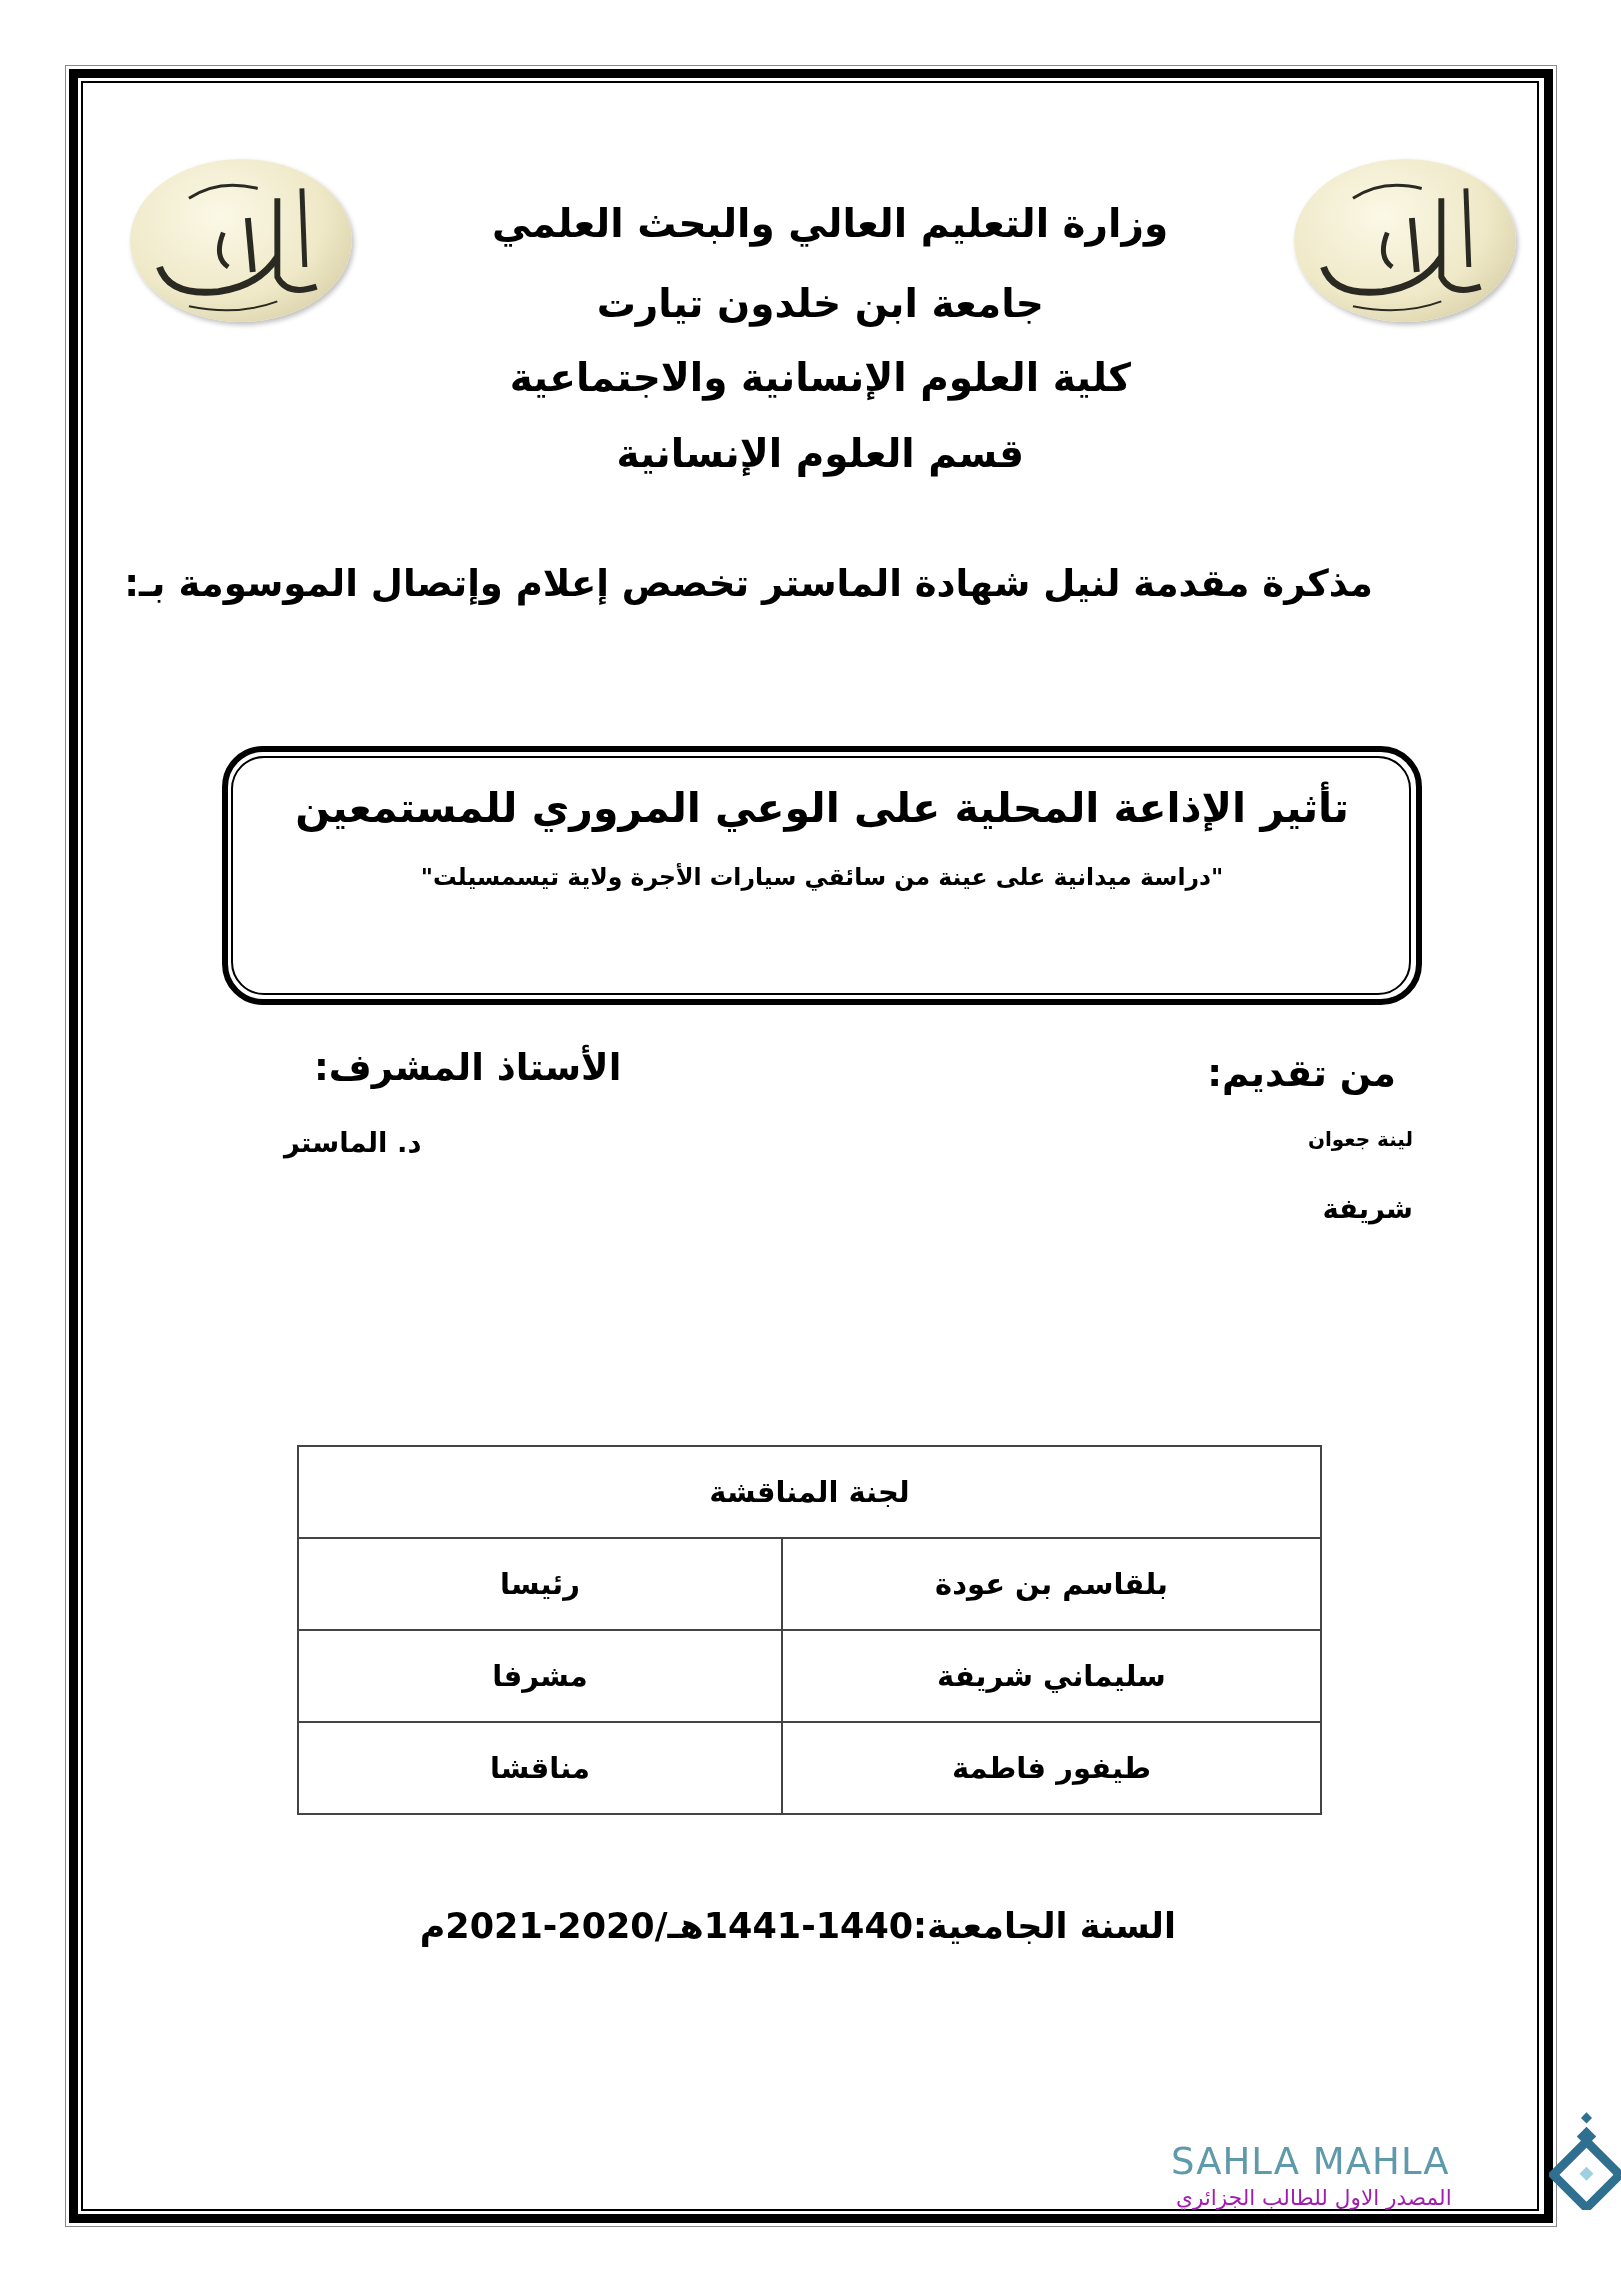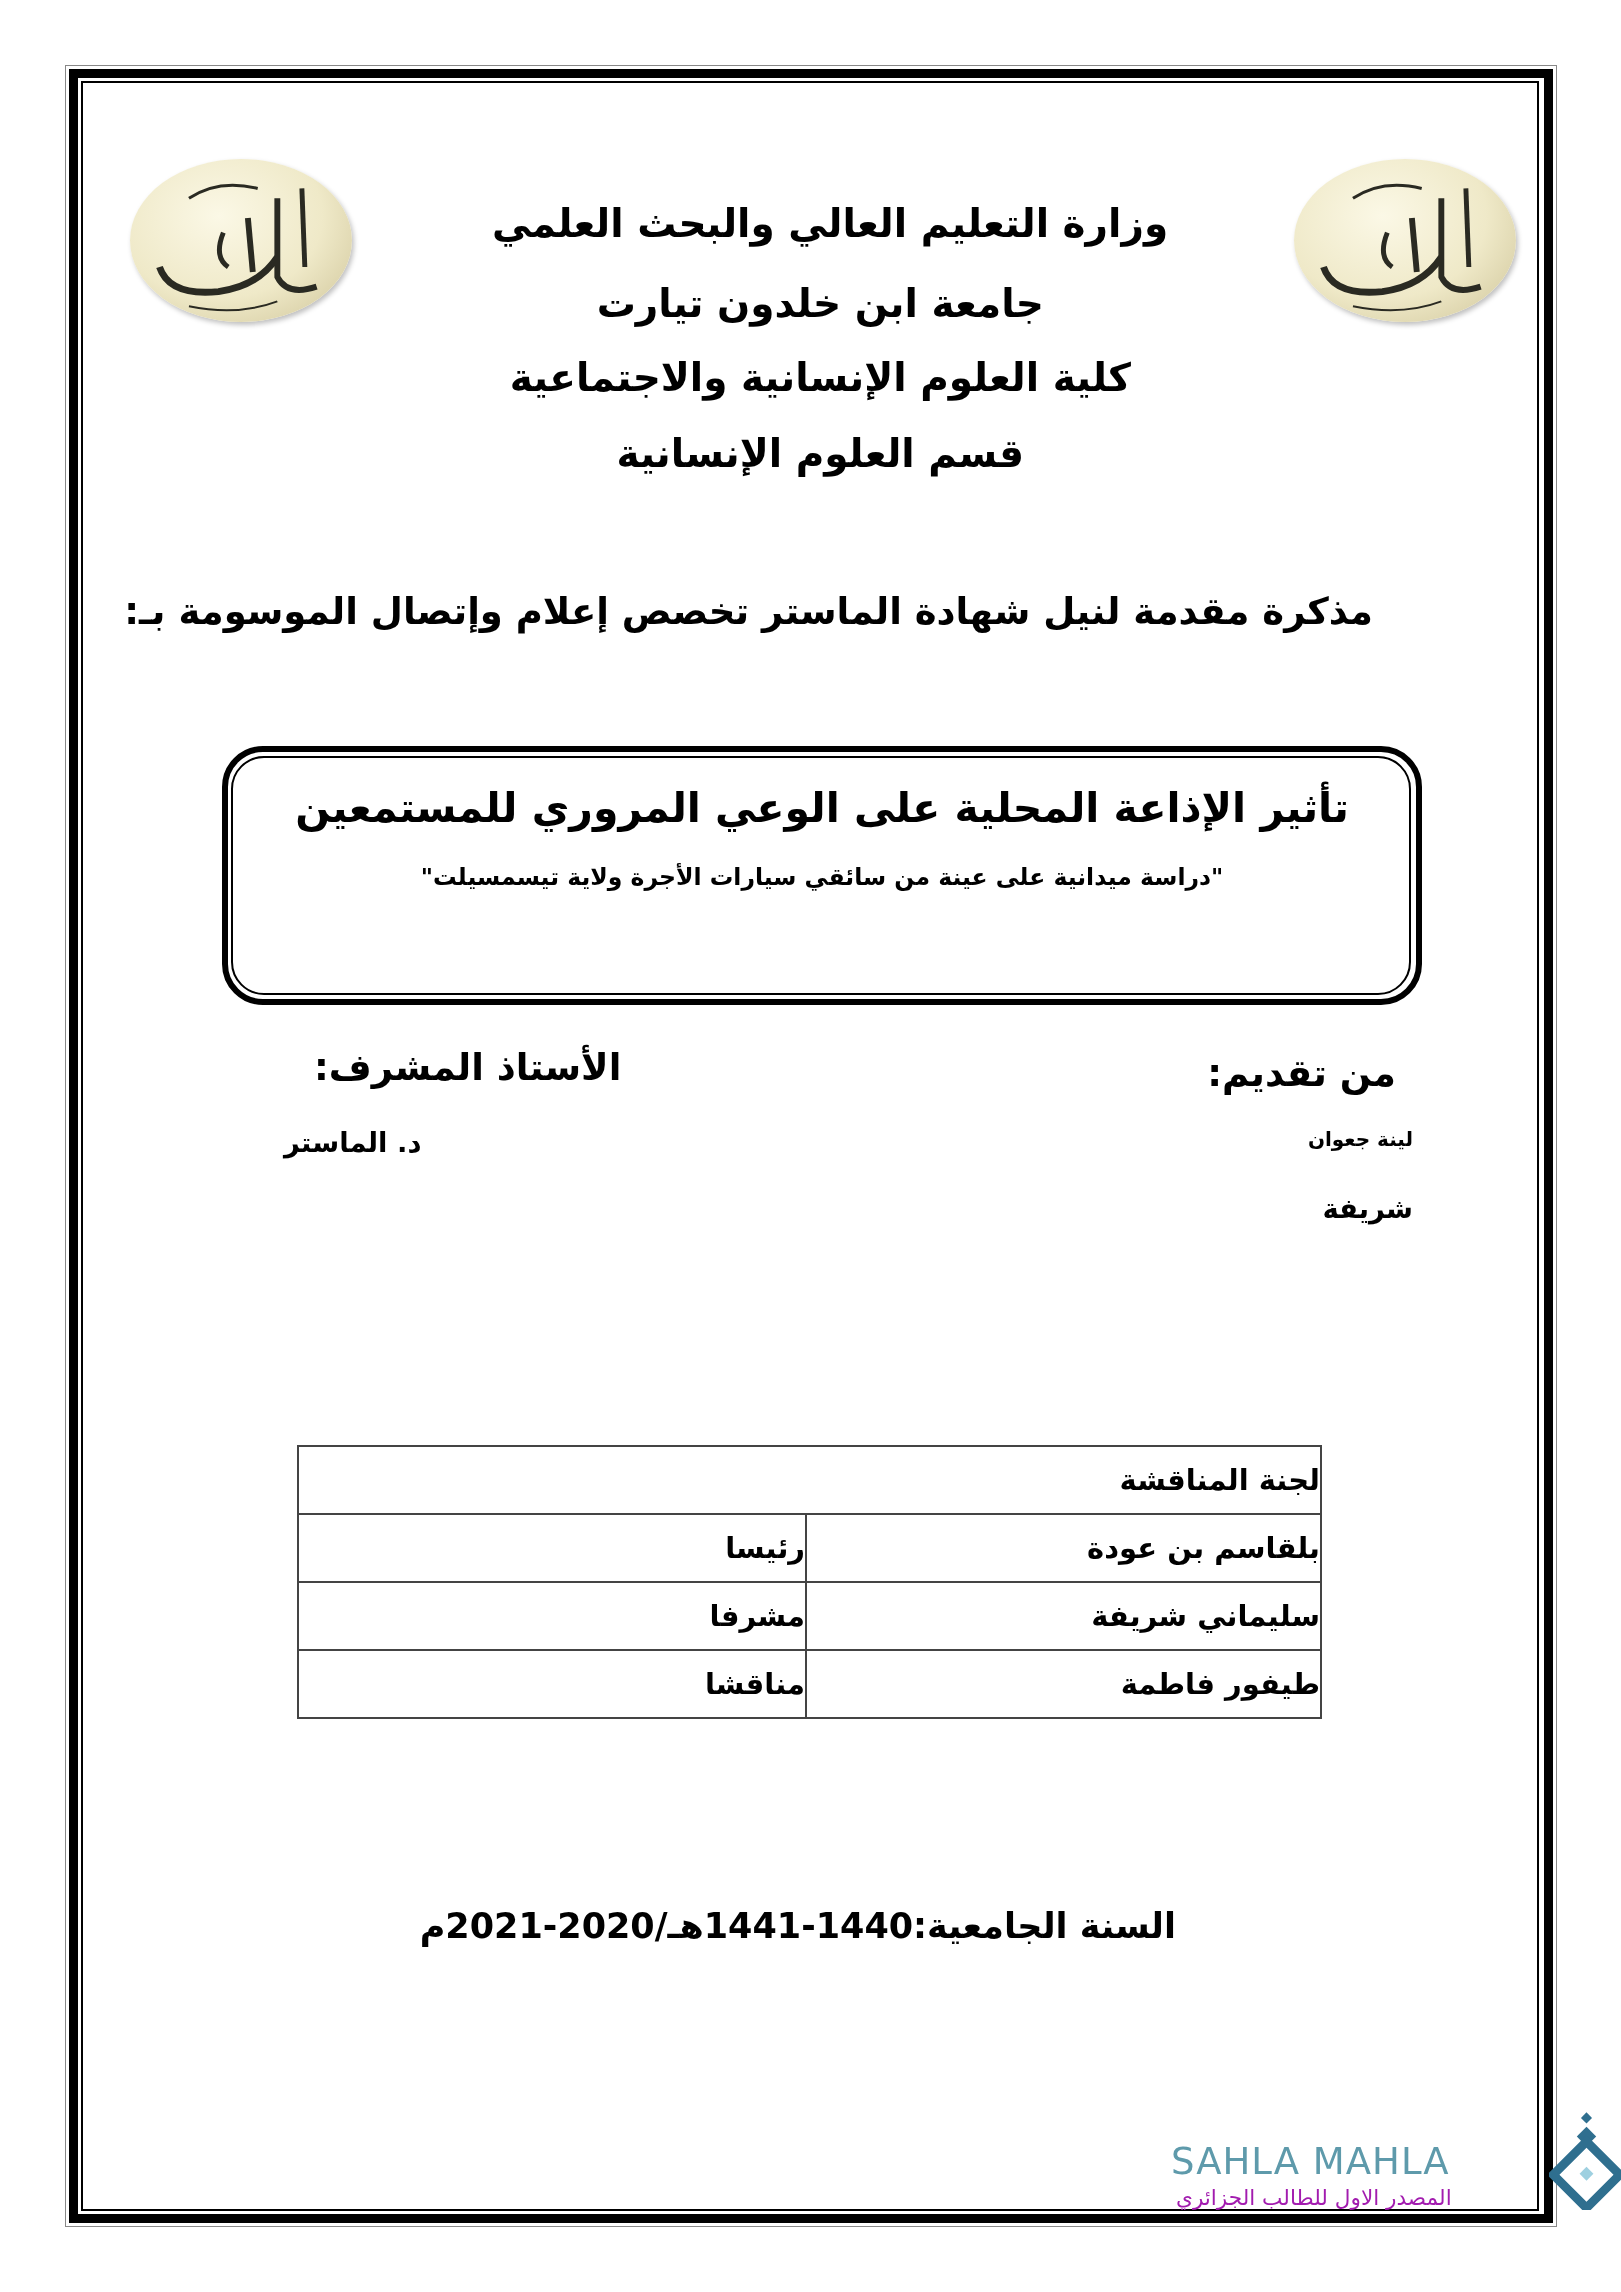--- a/index.html
+++ b/index.html
@@ -12,38 +12,38 @@
     .frame-thick { left:69px; top:69px; width:1484px; height:2154px;
                    border:9.8px solid #000; box-sizing:border-box; }
     .frame-inner { left:81px; top:81px; width:1458px; height:2130px;
                    border:2.9px solid #000; box-sizing:border-box; }
     .rtl { direction:rtl; text-align:center; font-weight:bold; white-space:nowrap; }
     .h-line { left:0; width:1621px; text-align:center; }
     .head1 { top:201px; font-size:39px; padding-left:19.6px; }
     .head2 { top:281px; font-size:39px; padding-left:9.8px; }
     .head3 { top:355px; font-size:39px; padding-left:9.8px; }
     .head4 { top:431px; font-size:39px; padding-left:9.8px; }
-    .thesis { top:590px; left:265px; width:1108px; font-size:37px; text-align:right; }
+    .thesis { top:562px; left:265px; width:1108px; font-size:37px; text-align:right; }
     
     .tbox { left:222px; top:746px; width:1200px; height:259px; border:6.9px solid #000;
             border-radius:41px; box-sizing:border-box; }
     .tbox-inner { left:231px; top:756px; width:1180px; height:239px; border:2.5px solid #000;
                   border-radius:33px; box-sizing:border-box; }
     .title { top:784px; left:222px; width:1200px; font-size:41px; text-align:center; }
     .subtitle { top:863px; left:222px; width:1200px; font-size:23.5px; text-align:center; }
     
     .lbl-presented { top:1052px; right:225px; font-size:37px; }
     .lbl-supervisor { top:1046px; left:314px; font-size:37px; }
     .student1 { top:1127px; right:208px; font-size:20px;margin-left:20px; }
     .student2 { top:1193px; right:208px; font-size:27.4px; }
     .supervisor-name { top:1127px; left:284px; font-size:27.4px; }
     
     .committee { left:297px; top:1445px; width:1025px; border-collapse:collapse; direction:rtl; }
-    .committee td { border:2px solid #444; height:66px; text-align:right; font-weight:bold;
-                    font-size:29px; padding:0; }
+    .committee td { border:2px solid #444; height:66px; text-align:center; font-weight:bold;
+                    font-size:29px; padding:12px; }
     .committee td.name { width:513px;border-radius:6px; }
     .year { top:1906px; left:431px; width:745px; font-size:35px; text-align:center; }
     
     .logo { width:222px; height:163px; border-radius:50%;
             background: radial-gradient(ellipse at 40% 35%, #fbf8e6 0%, #efe9c8 55%, #d8cfa6 85%, #bdb48c 100%);
             box-shadow: 2px 2.9px 4.9px rgba(0,0,0,0.25); }
     .logo-left { left:130px; top:159px; }
     .logo-right { left:1294px; top:159px; }
     .logo svg { position:absolute; left:0; top:0; }
     

